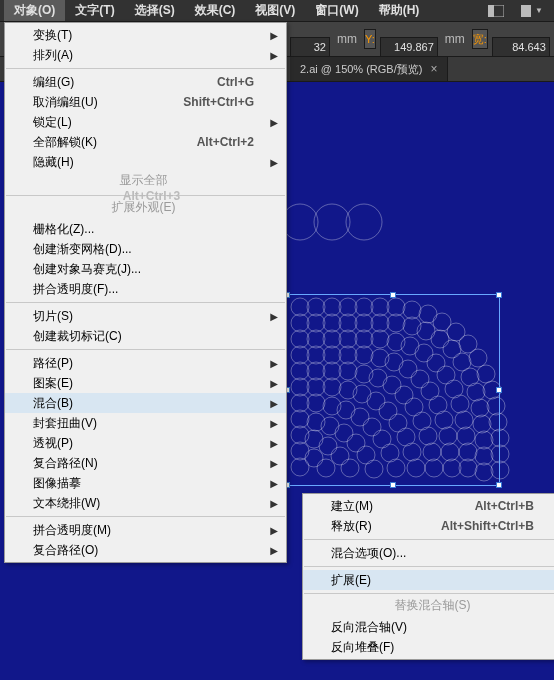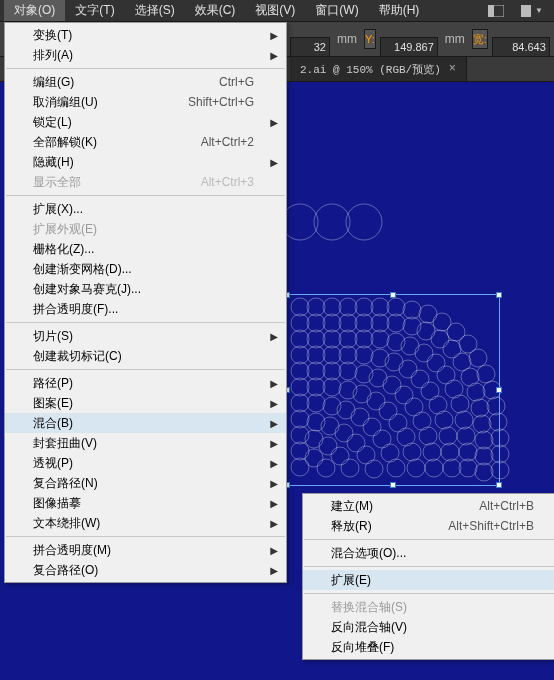--- a/index.html
+++ b/index.html
@@ -17,20 +17,21 @@
     height: 22px;
     background: #323232;
     display: flex;
     align-items: center;
     padding: 0 4px;
     border-bottom: 1px solid #1a1a1a;
   }
   .menubar-item {
     padding: 2px 10px;
     cursor: default;
+    font-weight: bold;
   }
   .menubar-item.active {
     background: #5b5b5b;
   }
   .menubar-spacer { flex: 1; }
   .menubar-icon {
     width: 22px;
     height: 16px;
     margin: 0 7px;
     display: flex;
@@ -79,21 +80,20 @@
   }
   .tab {
     background: #2a2a2a;
     padding: 3px 10px;
     display: flex;
     align-items: center;
     border-right: 1px solid #1a1a1a;
     font-size: 11px;
     color: #ccc;
     gap: 8px;
-    font-family: Liberation Mono, monospace;
   }
   .tab-close {
     font-size: 12px;
     color: #aaa;
   }
   .canvas-area {
     position: absolute;
     top: 82px;
     left: 0;
     right: 0;
@@ -134,24 +134,26 @@
     align-items: center;
     padding: 0 32px 0 28px;
     cursor: default;
     position: relative;
   }
   .menu-item.highlight {
     background: #d8e6f2;
   }
   .menu-item.disabled {
     color: #9a9a9a;
+    flex-direction: column;
   }
   .menu-label { flex: 1; }
   .menu-shortcut {
     color: #555;
+    font-weight: bold;
   }
   .menu-item.disabled .menu-shortcut { color: #bbb; margin-left: 16px; }
   .menu-arrow {
     position: absolute;
     right: 8px;
     font-size: 10px;
     color: #333;
   }
   .menu-sep {
     height: 1px;
@@ -390,23 +392,20 @@
     </div>
     <div class="menu-item">
       <span class="menu-label">隐藏(H)</span>
       <span class="menu-arrow">▶</span>
     </div>
     <div class="menu-item disabled">
       <span class="menu-label">显示全部</span>
       <span class="menu-shortcut">Alt+Ctrl+3</span>
     </div>
     <div class="menu-sep"></div>
-    <div class="menu-item">
-      <span class="menu-label">扩展(X)...</span>
-    </div>
     <div class="menu-item disabled">
       <span class="menu-label">扩展外观(E)</span>
     </div>
     <div class="menu-item">
       <span class="menu-label">栅格化(Z)...</span>
     </div>
     <div class="menu-item">
       <span class="menu-label">创建渐变网格(D)...</span>
     </div>
     <div class="menu-item">

